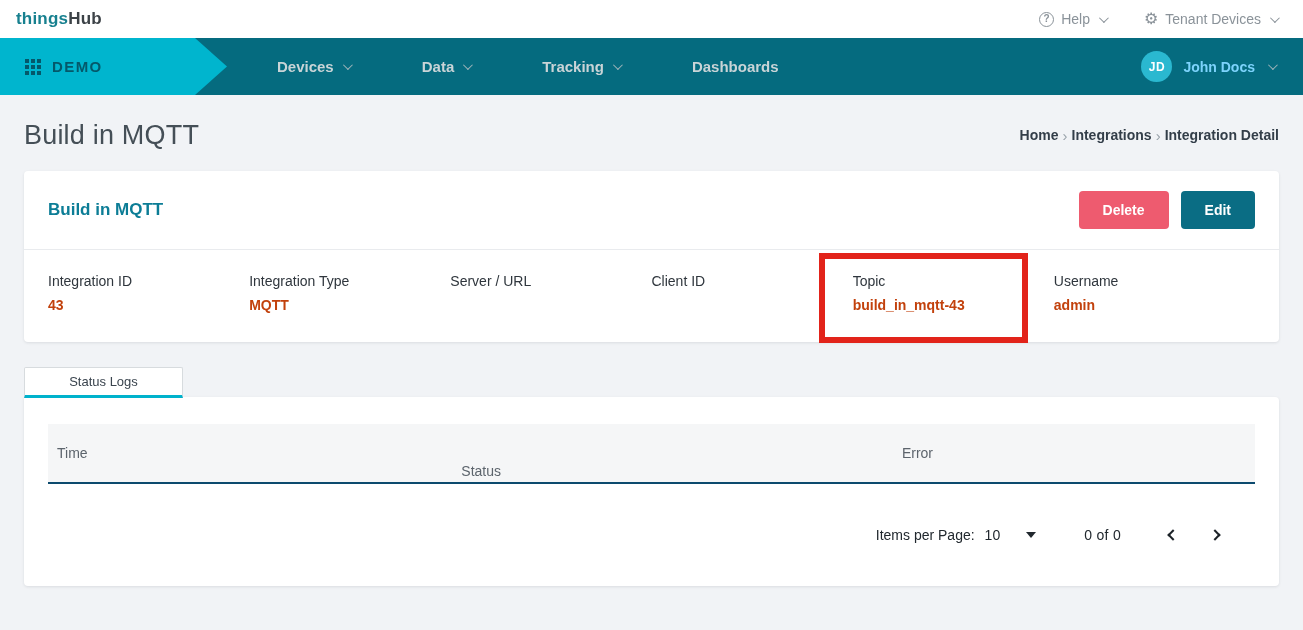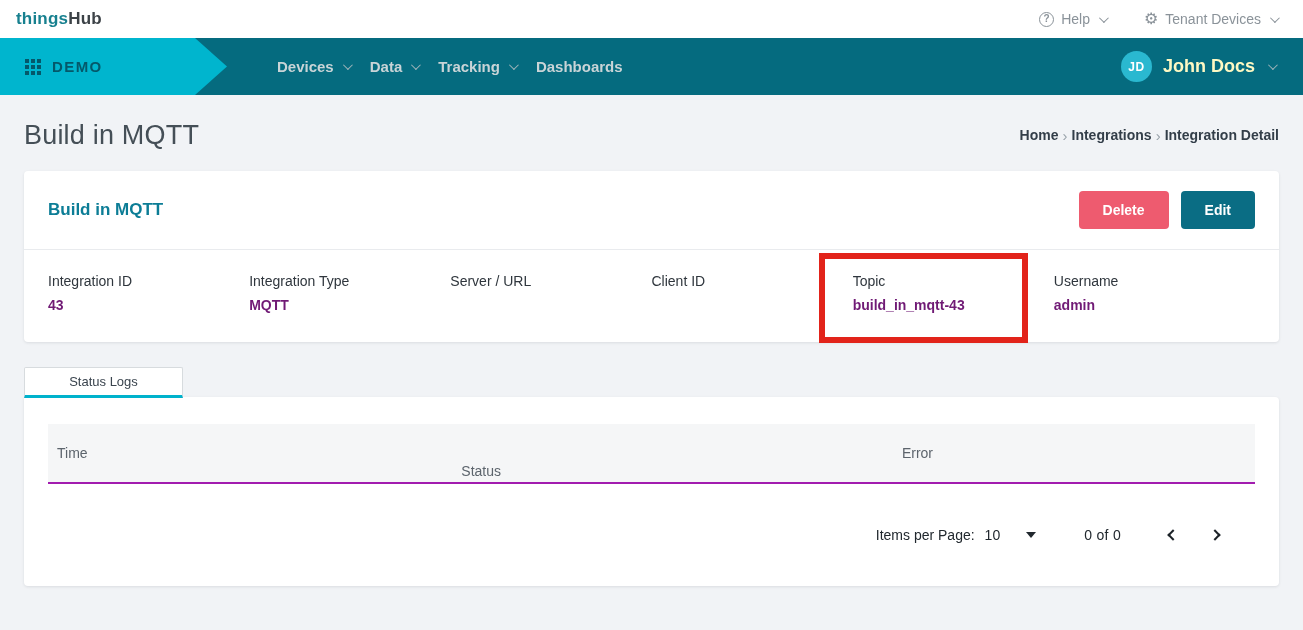--- a/index.html
+++ b/index.html
@@ -35,30 +35,30 @@
   
   .navbar { height:57px; background:#056b7f; display:flex; align-items:stretch; }
   .tenant-tab {
     width:227px; background:#00b5ce; flex:0 0 auto;
     clip-path:polygon(0 0, calc(100% - 32px) 0, 100% 50%, calc(100% - 32px) 100%, 0 100%);
     display:flex; align-items:center; gap:11px; padding-left:25px;
     color:#04586a; font-weight:700; font-size:15px; letter-spacing:1.4px; cursor:pointer;
   }
   .grid-icon { display:grid; grid-template-columns:repeat(3,4px); grid-gap:2px; }
   .grid-icon i { width:4px; height:4px; background:#04586a; display:block; }
-  .nav-items { display:flex; align-items:center; gap:20px; margin-left:50px; }
+  .nav-items { display:flex; align-items:center; gap:72px; margin-left:50px; }
   .nav-item { display:flex; align-items:center; gap:9px; color:#c9d4d7; font-size:15px; font-weight:600; cursor:pointer; }
   .nav-item .chev { border-color:#9fb4b9; margin-left:0; }
   .nav-user { margin-left:auto; margin-right:28px; display:flex; align-items:center; gap:11px; cursor:pointer; }
   .avatar {
     width:31px; height:31px; border-radius:50%; background:#2ab8d0;
     display:flex; align-items:center; justify-content:center;
     color:#ffffff; font-size:12px; font-weight:700; letter-spacing:.5px;
   }
-  .user-name { color:#fef9c3; font-size:18px; font-weight:600; }
+  .user-name { color:#7dd3fc; font-size:14px; font-weight:600; }
   .nav-user .chev { border-color:#9fb4b9; }
   
   .content { padding:0 24px; }
   .page-head { display:flex; align-items:center; justify-content:space-between; margin-top:20px; height:40px; }
   .page-title { font-size:27px; font-weight:400; color:#454f57; letter-spacing:.2px; }
   .breadcrumb { display:flex; align-items:center; gap:4px; font-size:14px; font-weight:600; color:#333e49; }
   .crumb { cursor:pointer; }
   .crumb-sep { color:#9aa3ab; font-size:15px; font-weight:400; }
   
   .detail-card {
@@ -73,42 +73,42 @@
   .btn-row { display:flex; gap:12px; }
   .btn {
     border:none; border-radius:4px; color:#ffffff; font-weight:700; font-size:14px;
     font-family:"Liberation Sans", sans-serif;
     padding:11px 24px; cursor:pointer;
   }
   .btn-delete { background:#ee5b6f; }
   .btn-edit { background:#0a6d84; }
   .fields { display:grid; grid-template-columns:repeat(6,1fr); padding:23px 24px 28px; }
   .field-label { font-size:14px; color:#2f363d; }
-  .field-value { font-size:14px; font-weight:700; color:#701a75; margin-top:8px; min-height:17px; }
+  .field-value { font-size:14px; font-weight:700; color:#c2410c; margin-top:8px; min-height:17px; }
   
   .annotation-box {
     position:absolute; left:819px; top:253px; width:209px; height:90px;
     border:6px solid #e2231a; background:transparent; z-index:9; pointer-events:none;
   }
   
   .tab-row { margin-top:25px; display:flex; }
   .tab {
     width:159px; height:31px; background:#ffffff;
     border:1px solid #d7dbde; border-bottom:3px solid #00b2cc; border-radius:2px 2px 0 0;
     display:flex; align-items:center; justify-content:center;
     font-size:13px; color:#3a444e; cursor:pointer; position:relative; z-index:2;
   }
   .logs-card {
     background:#ffffff; border-radius:0 4px 4px 4px;
     box-shadow:0 1px 3px rgba(20,30,40,.10);
     padding:27px 24px 35px; margin-top:-1px;
   }
   .log-table-head {
     background:#f5f6f7; height:60px; display:flex; align-items:center;
-    border-bottom:2px solid #a21caf;
+    border-bottom:2px solid #0c4a6e;
   }
   .col { font-size:14px; color:#5c646c; padding-left:9px; }
   .col-time { flex:0 0 33.5%; }
   .col-status { flex:0 0 36.5%;margin-top:36px; }
   .col-error { flex:1; }
   
   .pagination {
     margin-top:35px; height:32px;
     display:flex; align-items:center; justify-content:flex-end;
     padding-right:32px; font-size:14px; color:#21282e;

